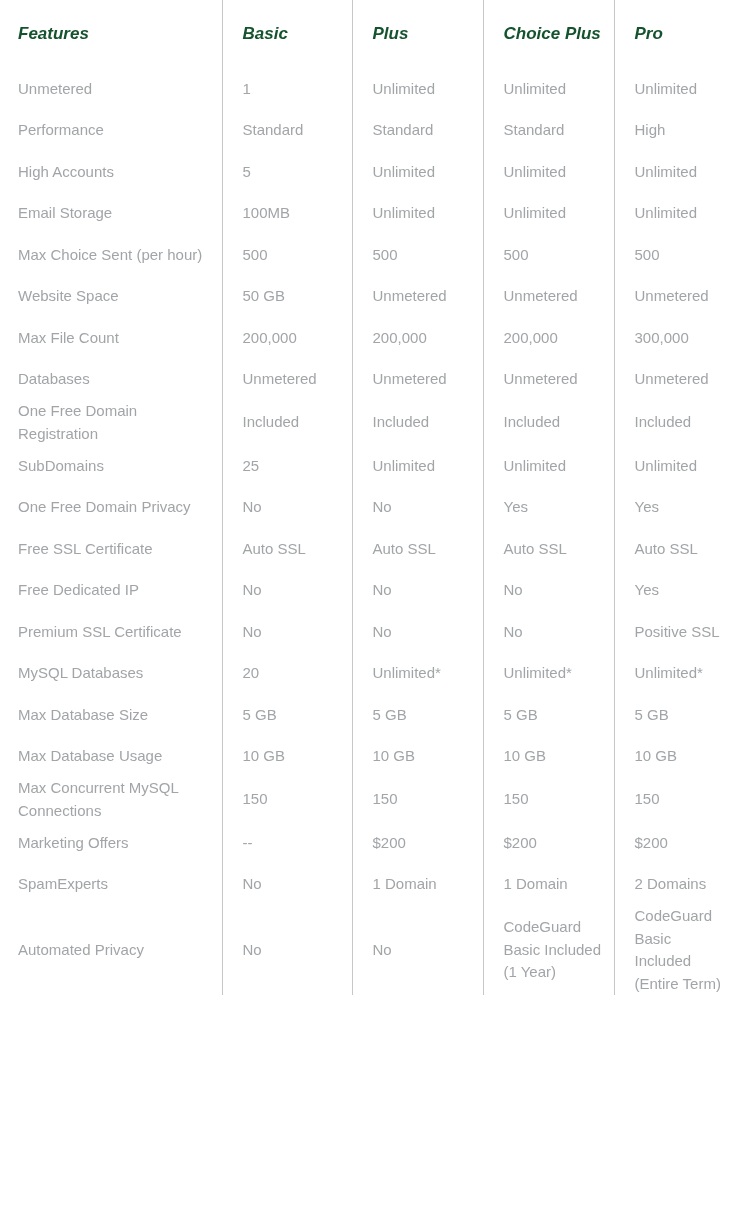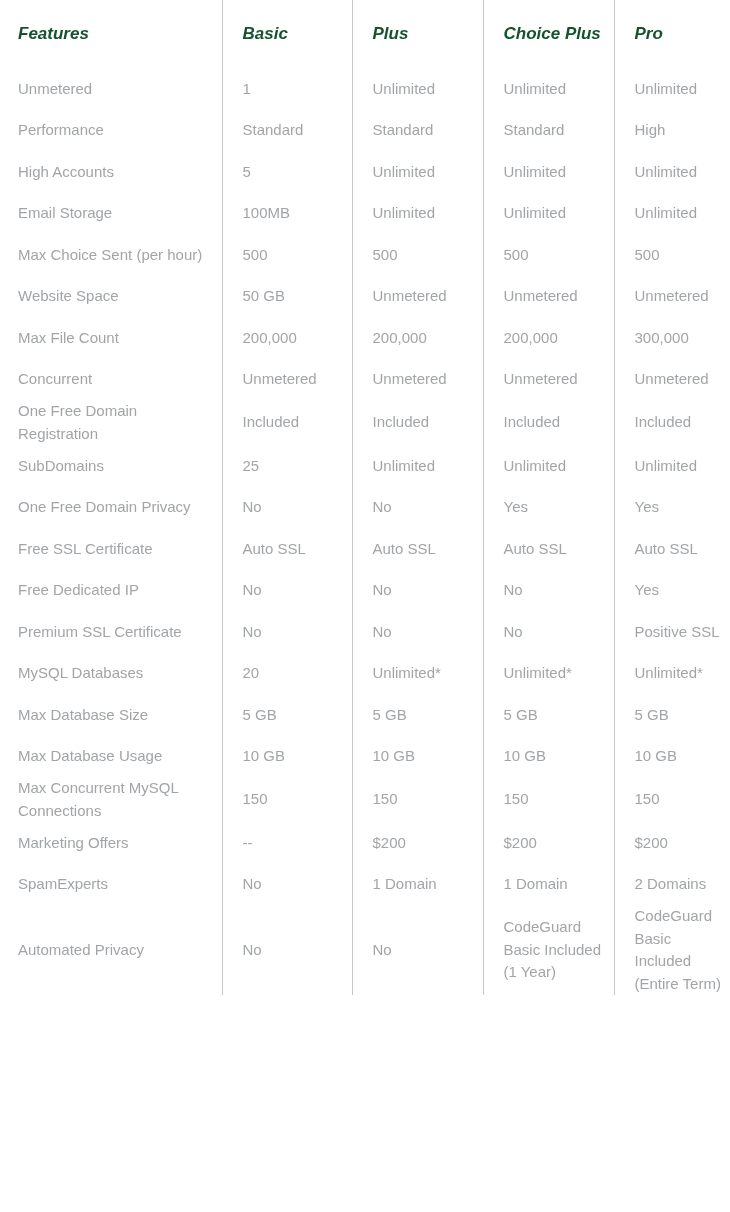--- a/index.html
+++ b/index.html
@@ -220,21 +220,21 @@
         </td>
         <td class="col-choice">
           <div class="cell-inner">200,000</div>
         </td>
         <td class="col-pro">
           <div class="cell-inner">300,000</div>
         </td>
       </tr>
       <tr>
         <td class="col-features">
-          <div class="cell-inner">Concurrent</div>
+          <div class="cell-inner">Databases</div>
         </td>
         <td class="col-basic">
           <div class="cell-inner">Unmetered</div>
         </td>
         <td class="col-plus">
           <div class="cell-inner">Unmetered</div>
         </td>
         <td class="col-choice">
           <div class="cell-inner">Unmetered</div>
         </td>

